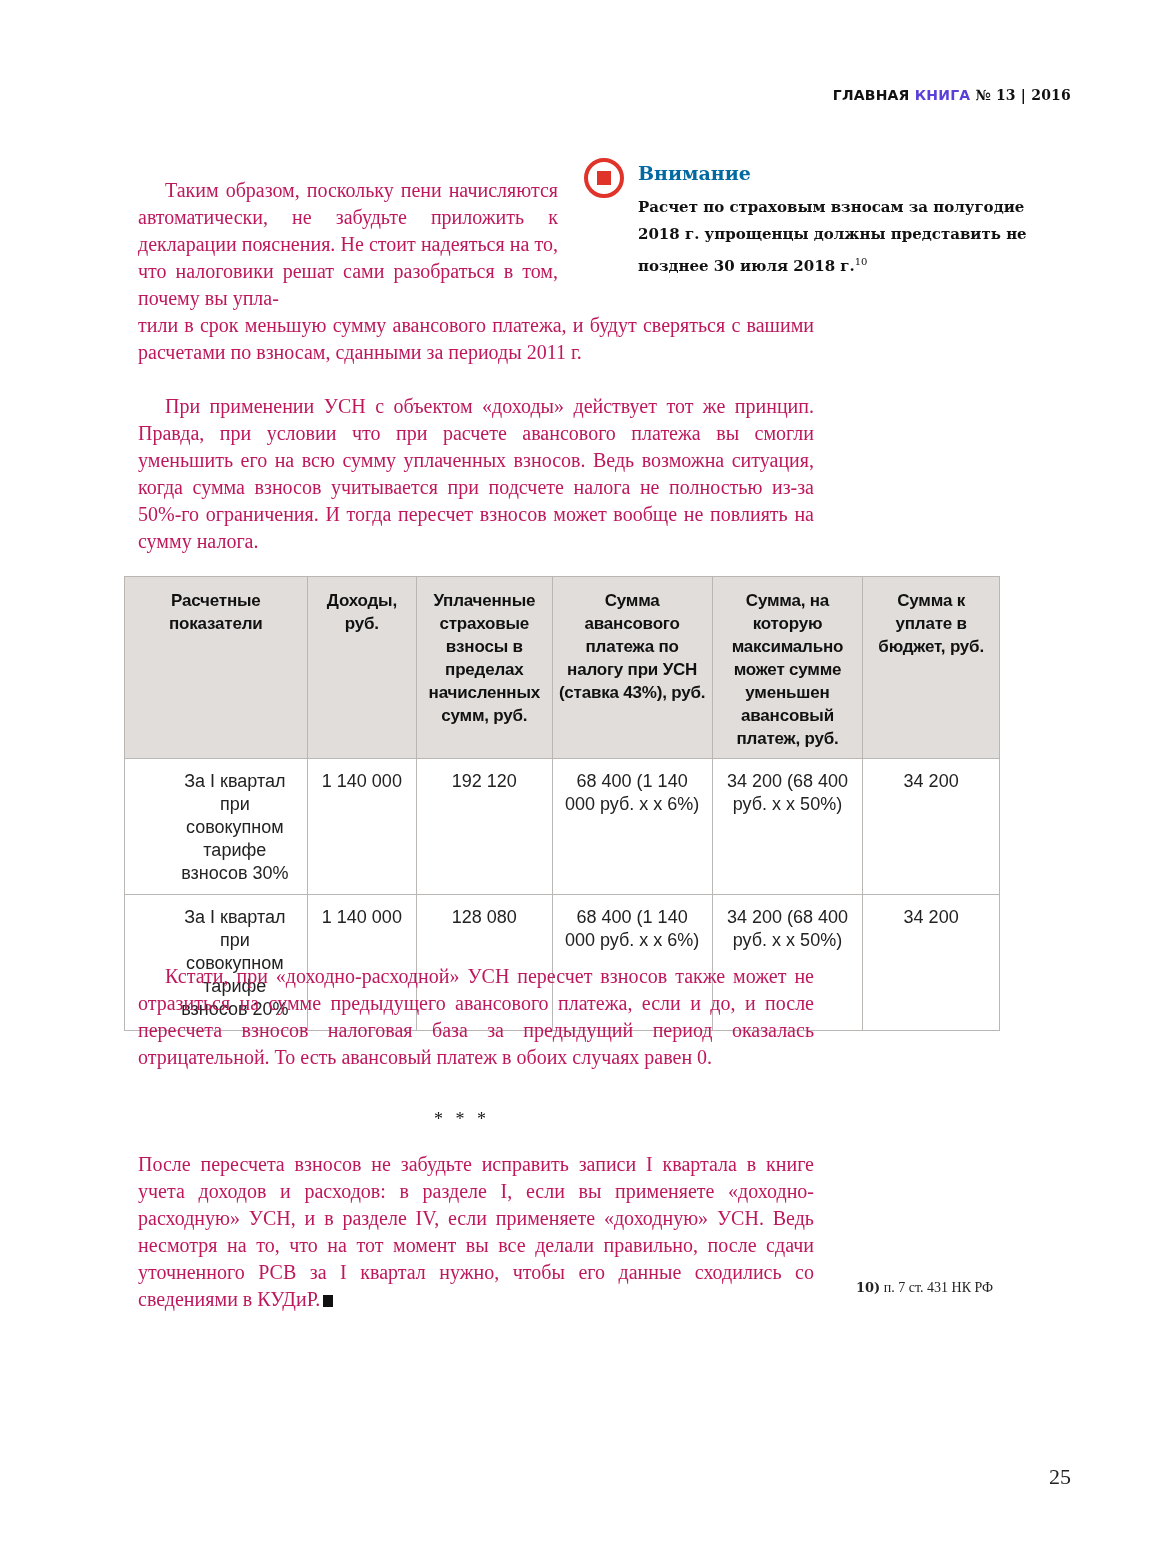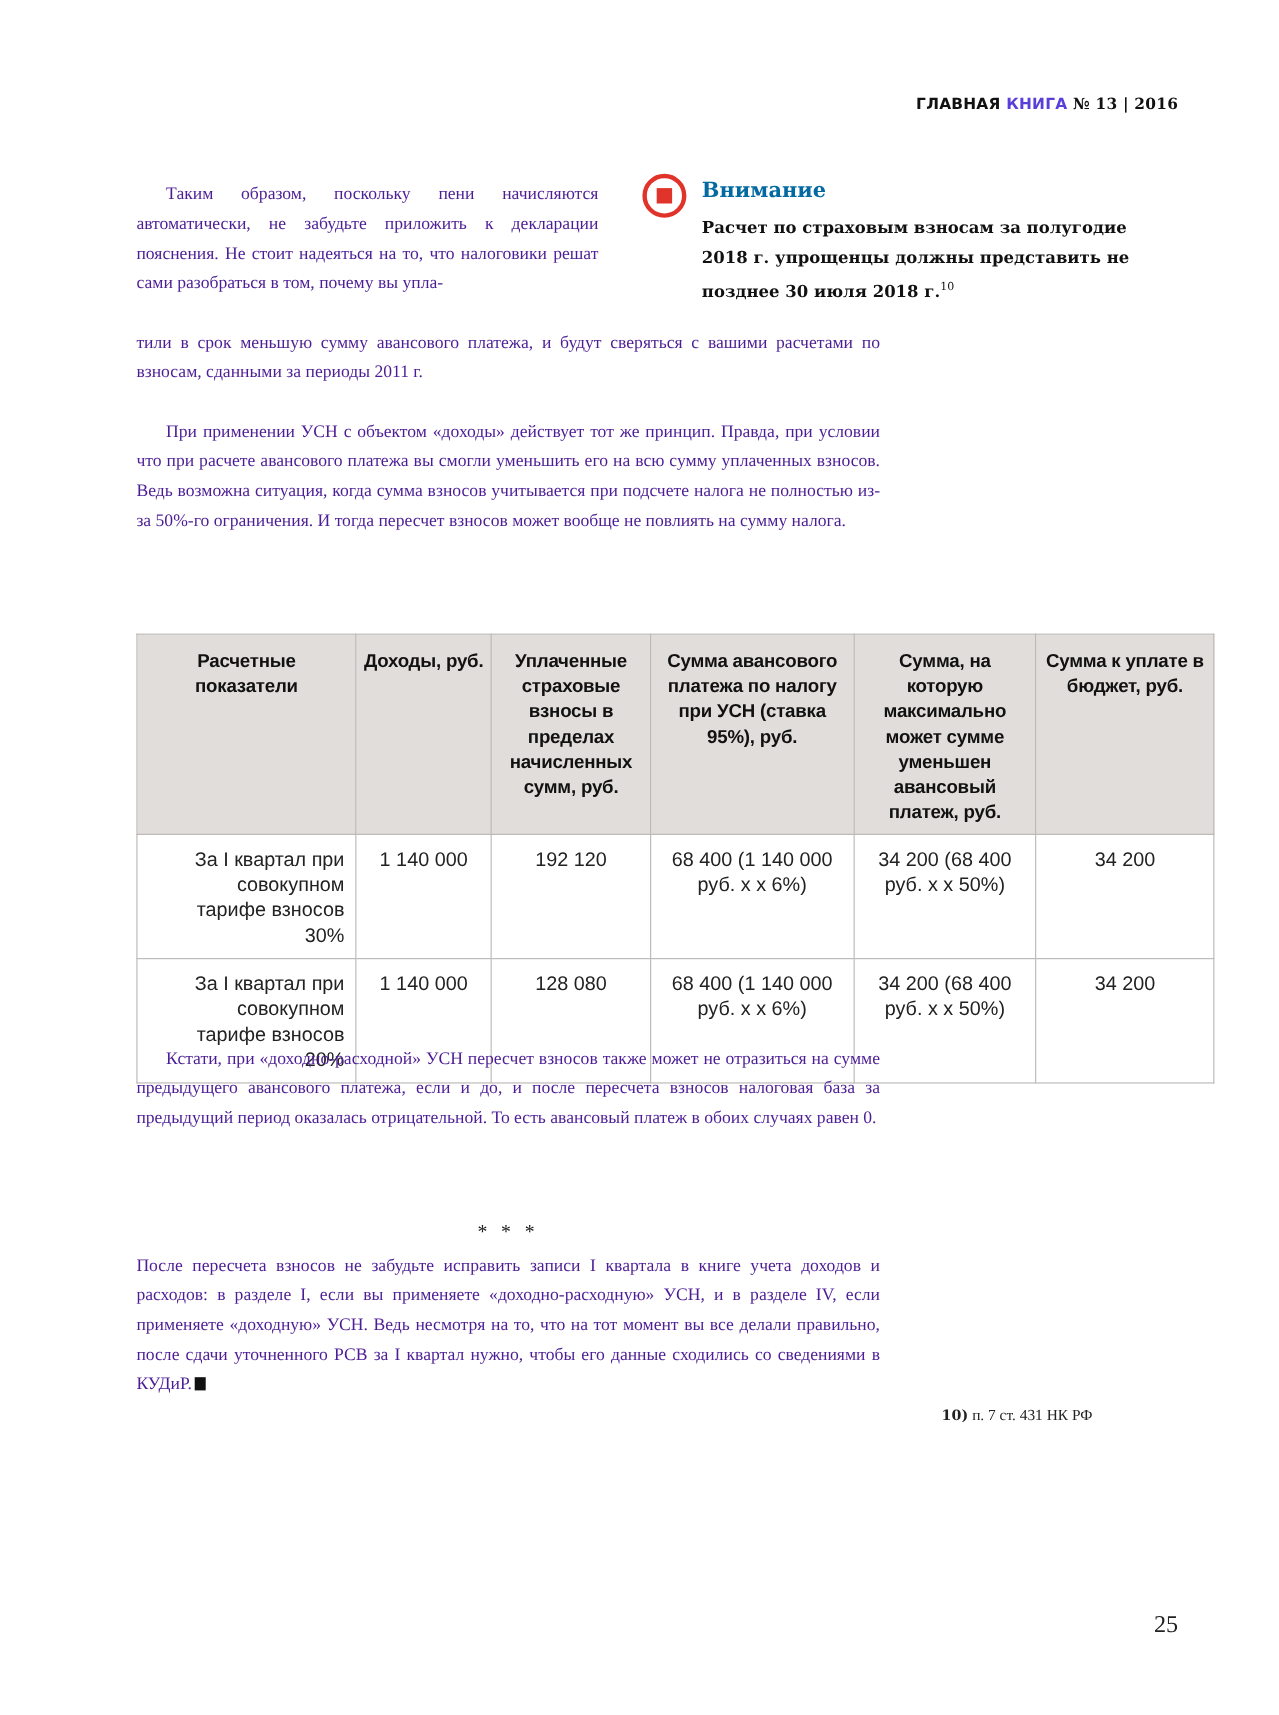--- a/index.html
+++ b/index.html
@@ -3,42 +3,42 @@
 <meta charset="utf-8">
 <style>
   html, body { margin: 0; padding: 0; background: #ffffff; }
   body { width: 1163px; height: 1559px; position: relative; overflow: hidden; color: #1a1a1a; }
 
   .header { position: absolute; top: 87px; right: 92px; font-family: "DejaVu Sans", sans-serif; font-weight: bold; font-size: 14px; letter-spacing: 0.2px; }
   .header .brand1 { color: #111; }
   .header .brand2 { color: #5a3fd8; }
   .header .issue { font-family: "DejaVu Serif", serif; color: #111; }
 
-  .para { position: absolute; font-family: "Liberation Serif", serif; font-size: 16px; line-height: 27px; text-align: justify; color: #4c1d95; margin: 0; }
+  .para { position: absolute; font-family: "Liberation Serif", serif; font-size: 20px; line-height: 27px; text-align: justify; color: #be185d; margin: 14px; }
   .para .indent { display: inline-block; width: 27px; }
 
   .p1a { left: 124px; top: 163px; width: 420px; }
   .p1b { left: 124px; top: 298px; width: 676px; }
   .p2 { left: 124px; top: 379px; width: 676px; }
   .p3 { left: 124px; top: 949px; width: 676px; }
   .stars { position: absolute; left: 124px; top: 1109px; width: 676px; text-align: center; font-family: "Liberation Serif", serif; font-size: 18px; letter-spacing: 4px; }
   .p4 { left: 124px; top: 1137px; width: 676px; text-align-last: auto; }
   .endmark { display: inline-block; width: 10px; height: 12px; background: #111; vertical-align: -1px; margin-left: 3px; }
 
   .attention { position: absolute; left: 584px; top: 158px; width: 450px; }
   .att-icon { position: absolute; left: 0; top: 0; width: 40px; height: 40px; box-sizing: border-box; border: 4px solid #e0342a; border-radius: 50%; }
   .att-icon::after { content: ""; position: absolute; left: 9px; top: 9px; width: 14px; height: 14px; background: #e0342a; }
   .att-title { position: absolute; left: 54px; top: 4px; font-family: "DejaVu Serif", serif; font-weight: bold; font-size: 19px; color: #0369a1; }
   .att-body { position: absolute; left: 54px; top: 36px; width: 400px; font-family: "DejaVu Serif", serif; font-weight: bold; font-size: 15px; line-height: 27px; color: #111; }
   .att-body sup { font-weight: normal; font-size: 10px; }
 
-  table.data { position: absolute; left: 124px; top: 576px; width: 980px; border-collapse: collapse; font-family: "Liberation Sans", sans-serif; }
+  table.data { position: absolute; left: 124px; top: 576px; width: 876px; border-collapse: collapse; font-family: "Liberation Sans", sans-serif; }
   table.data th { background: #e1ddda; font-weight: bold; font-size: 17px; line-height: 23px; vertical-align: top; padding: 12px 6px 8px 6px; border: 1px solid #b9b6b4; text-align: center; color: #111; letter-spacing: -0.2px; }
   table.data td { font-size: 18px; line-height: 23px; vertical-align: top; padding: 11px 10px 9px 10px; border: 1px solid #b9b6b4; text-align: center; color: #222; }
-  table.data td.first { text-align: right; padding-left: 48px; }
+  table.data td.first { text-align: center; padding-left: 48px; }
   .c1 { width: 178px; } .c2 { width: 105px; } .c3 { width: 126px; } .c4 { width: 164px; } .c5 { width: 146px; } .c6 { width: 142px; margin-left: 32px; }
   table.data th.c1 { height: 136px; }
 
   .footnote { position: absolute; left: 856px; top: 1280px; font-family: "Liberation Serif", serif; font-size: 14px; color: #222; }
   .footnote b { font-family: "DejaVu Serif", serif; font-size: 13px; }
   .pagenum { position: absolute; right: 92px; top: 1464px; font-family: "Liberation Serif", serif; font-size: 22px; color: #222; }
 </style>
 </head>
 <body>
 
@@ -59,21 +59,21 @@
 <p class="para p1b">тили в срок меньшую сумму авансового платежа, и будут сверяться с вашими расчетами по взносам, сданными за периоды 2011 г.</p>
 
 <p class="para p2"><span class="indent"></span><span>При применении УСН с объектом «доходы» действует тот же принцип. Правда, при условии что при расчете авансового платежа вы смогли уменьшить его на всю сумму уплаченных взносов. Ведь возможна ситуация, когда сумма взносов учитывается при подсчете налога не полностью из-за 50%-го ограничения. И тогда пересчет взносов может вообще не повлиять на сумму налога.</span></p>
 
 <table class="data">
   <thead>
     <tr>
       <th class="c1">Расчетные показатели</th>
       <th class="c2">Доходы, руб.</th>
       <th class="c3">Уплаченные страховые взносы в пределах начисленных сумм, руб.</th>
-      <th class="c4">Сумма авансового платежа по налогу при УСН (ставка 95%), руб.</th>
+      <th class="c4">Сумма авансового платежа по налогу при УСН (ставка 43%), руб.</th>
       <th class="c5">Сумма, на которую максимально может сумме уменьшен авансовый платеж, руб.</th>
       <th class="c6">Сумма к уплате в бюджет, руб.</th>
     </tr>
   </thead>
   <tbody>
     <tr>
       <td class="first">За I квартал при совокупном тарифе взносов 30%</td>
       <td>1 140 000</td>
       <td>192 120</td>
       <td>68 400 (1 140 000 руб. х х 6%)</td>

